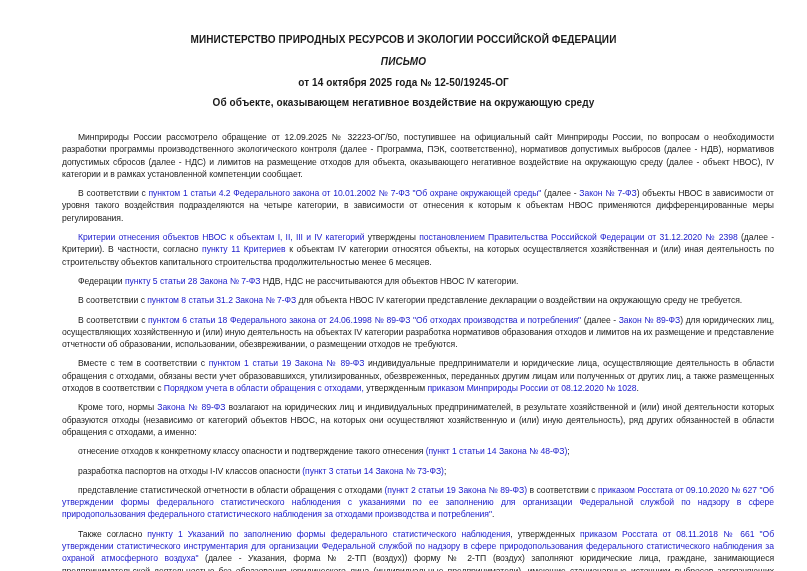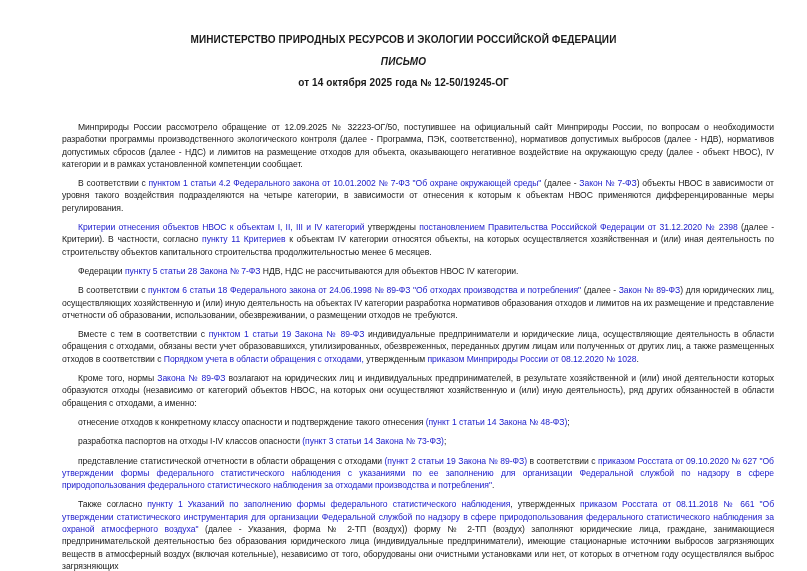--- a/index.html
+++ b/index.html
@@ -18,21 +18,21 @@
   }
   .doc-header { text-align: center; }
   .doc-header .line {
     font-weight: bold;
     font-size: 10px;
     line-height: 12px;
     letter-spacing: 0.1px;
   }
   .ministry   { margin-bottom: 10px; }
   .doc-type   { margin-bottom: 9px; font-style: italic; }
-  .date-line  { margin-bottom: 32px; }
+  .date-line  { margin-bottom: 8px; }
   .subject    { margin-bottom: 22px; }
   .doc-body {
     font-size: 8.6px;
     line-height: 12.3px;
     text-align: justify;
     letter-spacing: -0.05px;
   }
   .doc-body p {
     text-indent: 16px;
     margin-bottom: 7px;
@@ -44,26 +44,28 @@
   }
 </style>
 </head>
 <body style="color: rgb(26, 26, 26); background: rgb(255, 255, 255);">
 
 <div class="page">
   <div class="doc-header">
     <div class="line ministry">МИНИСТЕРСТВО ПРИРОДНЫХ РЕСУРСОВ И ЭКОЛОГИИ РОССИЙСКОЙ ФЕДЕРАЦИИ</div>
     <div class="line doc-type">ПИСЬМО</div>
     <div class="line date-line">от 14 октября 2025 года № 12-50/19245-ОГ</div>
+    <div class="line subject">Об объекте, оказывающем негативное воздействие на окружающую среду</div>
   </div>
   <div class="doc-body" id="doc-body">
       <p><span>Минприроды России рассмотрело обращение от 12.09.2025 № 32223-ОГ/50, поступившее на официальный сайт Минприроды России, по вопросам о необходимости разработки программы производственного экологического контроля (далее - Программа, ПЭК, соответственно), нормативов допустимых выбросов (далее - НДВ), нормативов допустимых сбросов (далее - НДС) и лимитов на размещение отходов для объекта, оказывающего негативное воздействие на окружающую среду (далее - объект НВОС), IV категории и в рамках установленной компетенции сообщает.</span></p>
       <p><span>В соответствии с </span><span class="doc-link">пунктом 1 статьи 4.2 Федерального закона от 10.01.2002 № 7-ФЗ "Об охране окружающей среды"</span><span> (далее - </span><span class="doc-link">Закон № 7-ФЗ</span><span>) объекты НВОС в зависимости от уровня такого воздействия подразделяются на четыре категории, в зависимости от отнесения к которым к объектам НВОС применяются дифференцированные меры регулирования.</span></p>
       <p><span class="doc-link">Критерии отнесения объектов НВОС к объектам I, II, III и IV категорий</span><span> утверждены </span><span class="doc-link">постановлением Правительства Российской Федерации от 31.12.2020 № 2398</span><span> (далее - Критерии). В частности, согласно </span><span class="doc-link">пункту 11 Критериев</span><span> к объектам IV категории относятся объекты, на которых осуществляется хозяйственная и (или) иная деятельность по строительству объектов капитального строительства продолжительностью менее 6 месяцев.</span></p>
       <p><span>Федерации </span><span class="doc-link">пункту 5 статьи 28 Закона № 7-ФЗ</span><span> НДВ, НДС не рассчитываются для объектов НВОС IV категории.</span></p>
+      <p><span>В соответствии с </span><span class="doc-link">пунктом 8 статьи 31.2 Закона № 7-ФЗ</span><span> для объекта НВОС IV категории представление декларации о воздействии на окружающую среду не требуется.</span></p>
       <p><span>В соответствии с </span><span class="doc-link">пунктом 6 статьи 18 Федерального закона от 24.06.1998 № 89-ФЗ "Об отходах производства и потребления"</span><span> (далее - </span><span class="doc-link">Закон № 89-ФЗ</span><span>) для юридических лиц, осуществляющих хозяйственную и (или) иную деятельность на объектах IV категории разработка нормативов образования отходов и лимитов на их размещение и представление отчетности об образовании, использовании, обезвреживании, о размещении отходов не требуются.</span></p>
       <p><span>Вместе с тем в соответствии с </span><span class="doc-link">пунктом 1 статьи 19 Закона № 89-ФЗ</span><span> индивидуальные предприниматели и юридические лица, осуществляющие деятельность в области обращения с отходами, обязаны вести учет образовавшихся, утилизированных, обезвреженных, переданных другим лицам или полученных от других лиц, а также размещенных отходов в соответствии с </span><span class="doc-link">Порядком учета в области обращения с отходами,</span><span> утвержденным </span><span class="doc-link">приказом Минприроды России от 08.12.2020 № 1028</span><span>.</span></p>
       <p><span>Кроме того, нормы </span><span class="doc-link">Закона № 89-ФЗ</span><span> возлагают на юридических лиц и индивидуальных предпринимателей, в результате хозяйственной и (или) иной деятельности которых образуются отходы (независимо от категорий объектов НВОС, на которых они осуществляют хозяйственную и (или) иную деятельность), ряд других обязанностей в области обращения с отходами, а именно:</span></p>
       <p><span>отнесение отходов к конкретному классу опасности и подтверждение такого отнесения </span><span class="doc-link">(пункт 1 статьи 14 Закона № 48-ФЗ)</span><span>;</span></p>
       <p><span>разработка паспортов на отходы I-IV классов опасности </span><span class="doc-link">(пункт 3 статьи 14 Закона № 73-ФЗ)</span><span>;</span></p>
       <p><span>представление статистической отчетности в области обращения с отходами </span><span class="doc-link">(пункт 2 статьи 19 Закона № 89-ФЗ)</span><span> в соответствии с </span><span class="doc-link">приказом Росстата от 09.10.2020 № 627 "Об утверждении формы федерального статистического наблюдения с указаниями по ее заполнению для организации Федеральной службой по надзору в сфере природопользования федерального статистического наблюдения за отходами производства и потребления"</span><span>.</span></p>
       <p><span>Также согласно </span><span class="doc-link">пункту 1 Указаний по заполнению формы федерального статистического наблюдения</span><span>, утвержденных </span><span class="doc-link">приказом Росстата от 08.11.2018 № 661 "Об утверждении статистического инструментария для организации Федеральной службой по надзору в сфере природопользования федерального статистического наблюдения за охраной атмосферного воздуха"</span><span> (далее - Указания, форма № 2-ТП (воздух)) форму № 2-ТП (воздух) заполняют юридические лица, граждане, занимающиеся предпринимательской деятельностью без образования юридического лица (индивидуальные предприниматели), имеющие стационарные источники выбросов загрязняющих веществ в атмосферный воздух (включая котельные), независимо от того, оборудованы они очистными установками или нет, от которых в отчетном году осуществлялся выброс загрязняющих</span></p>
     </div>
 </div>
 

